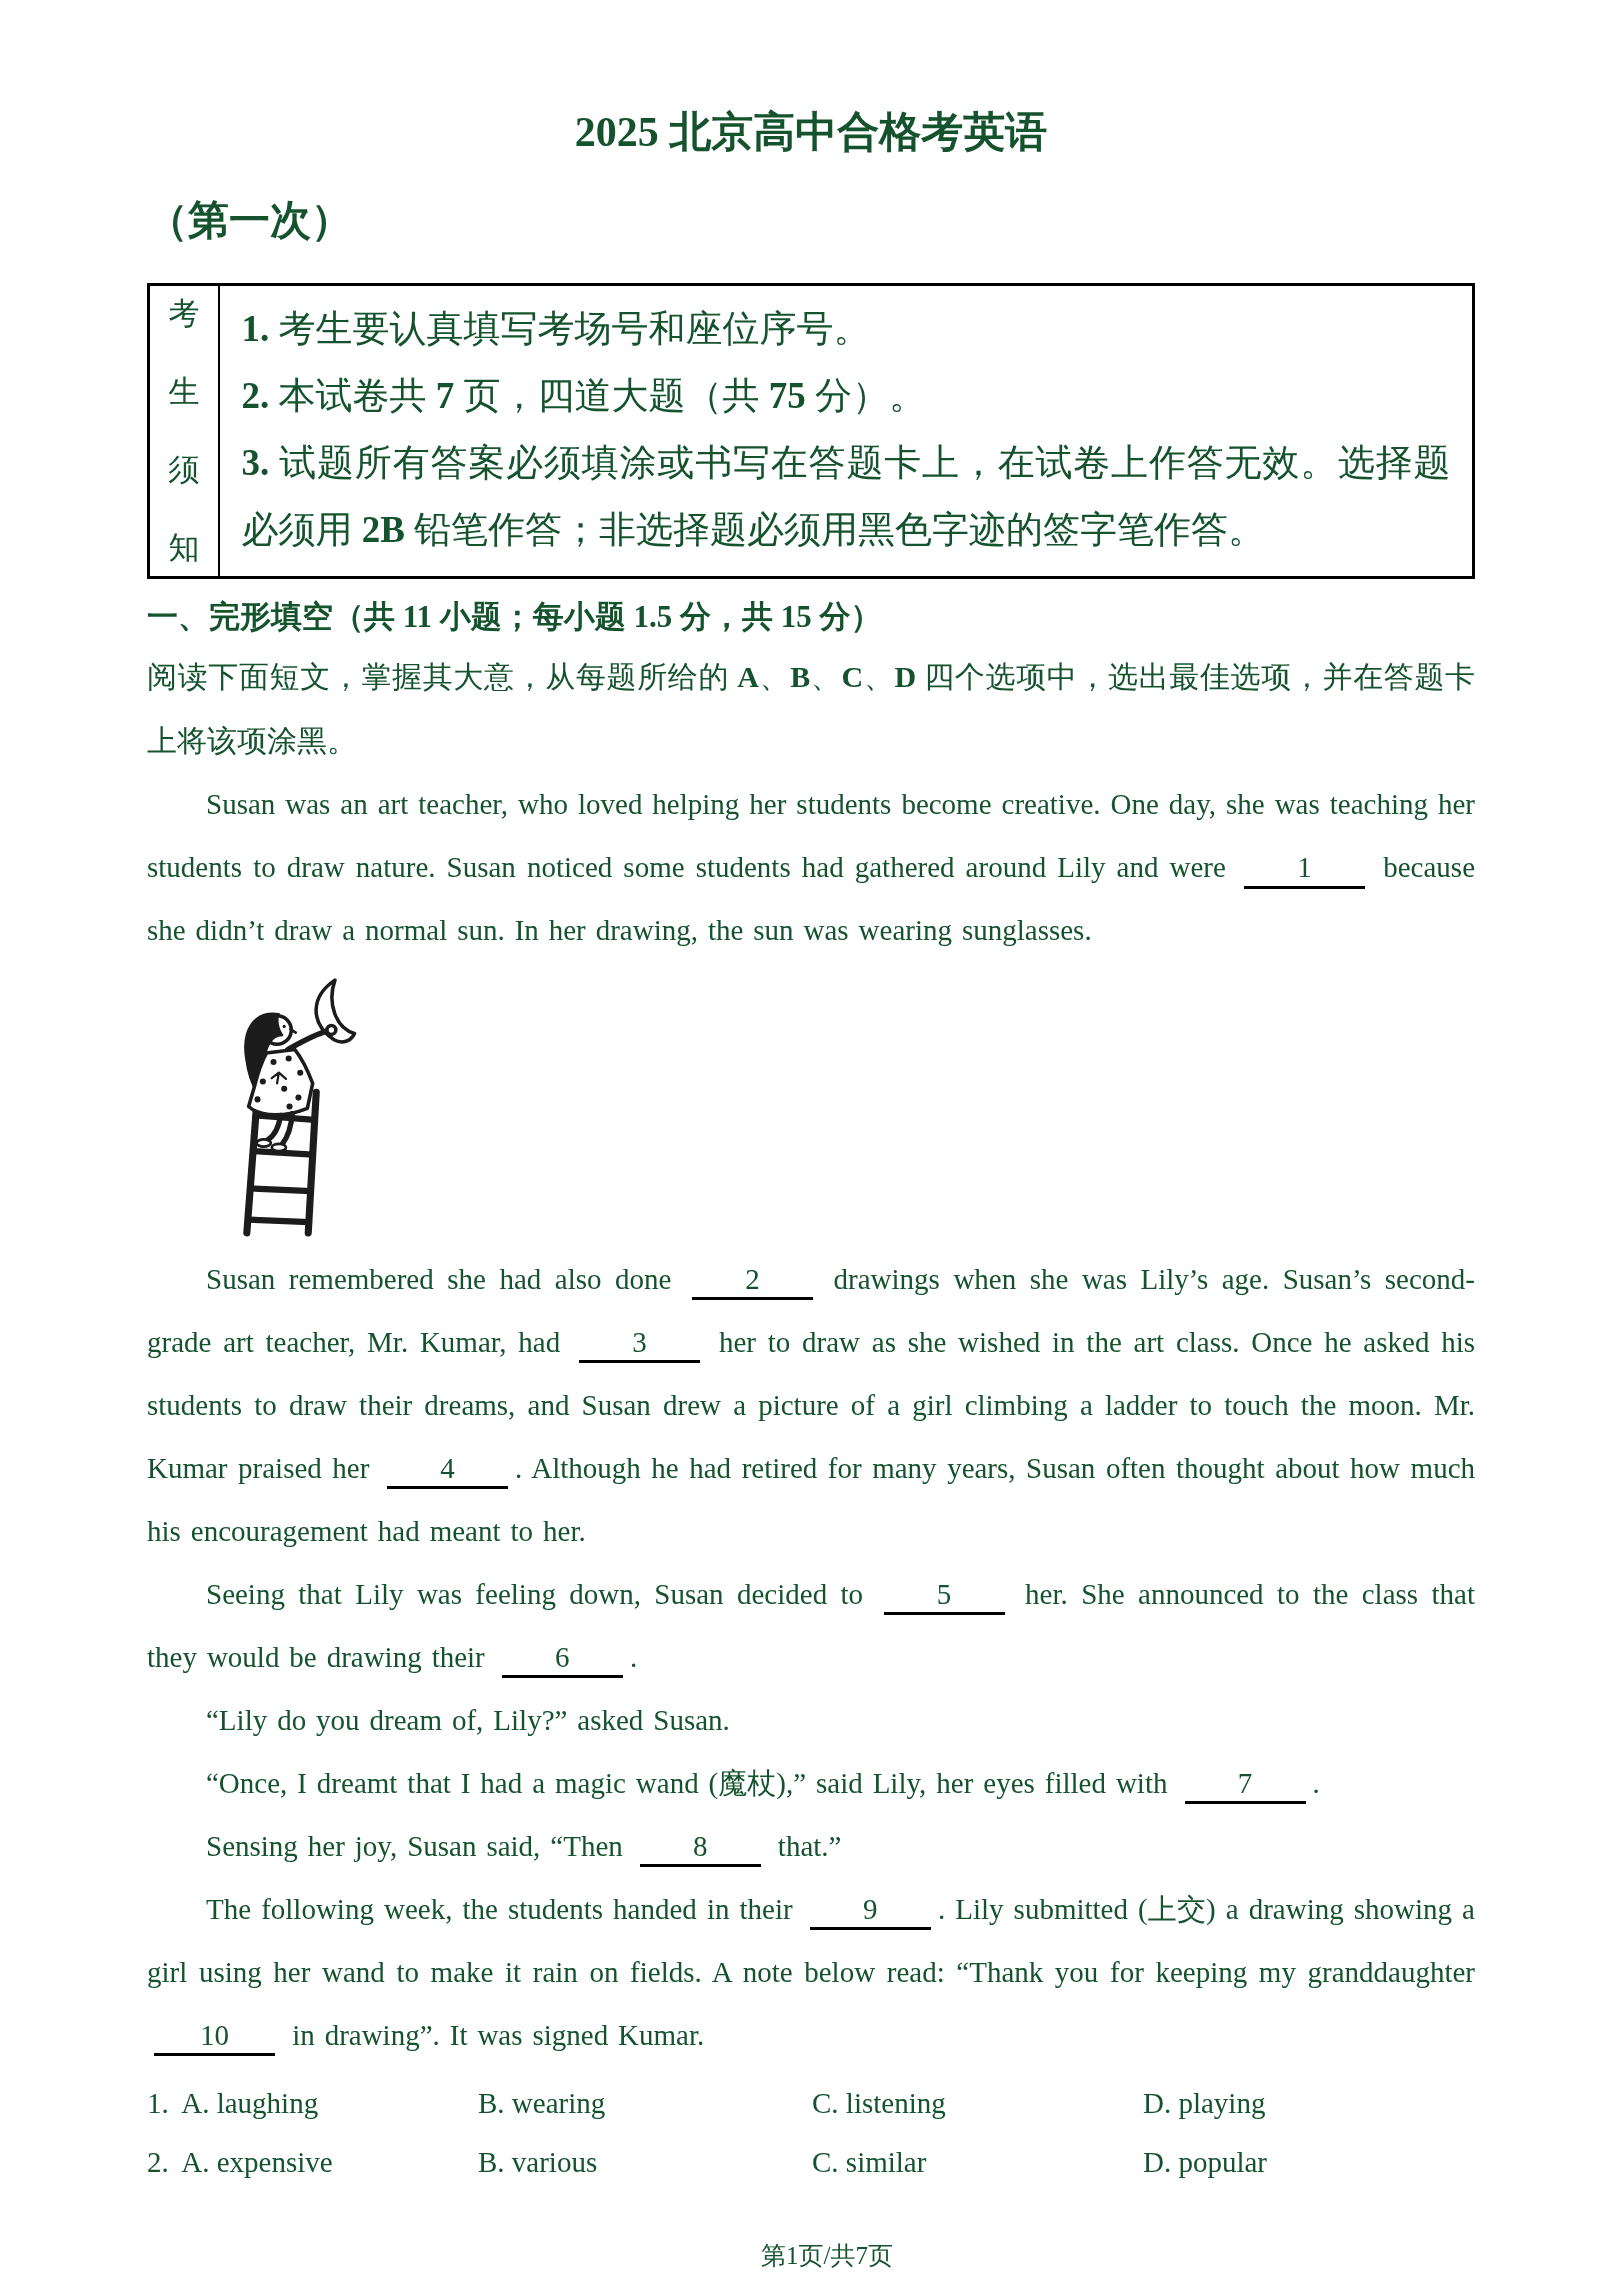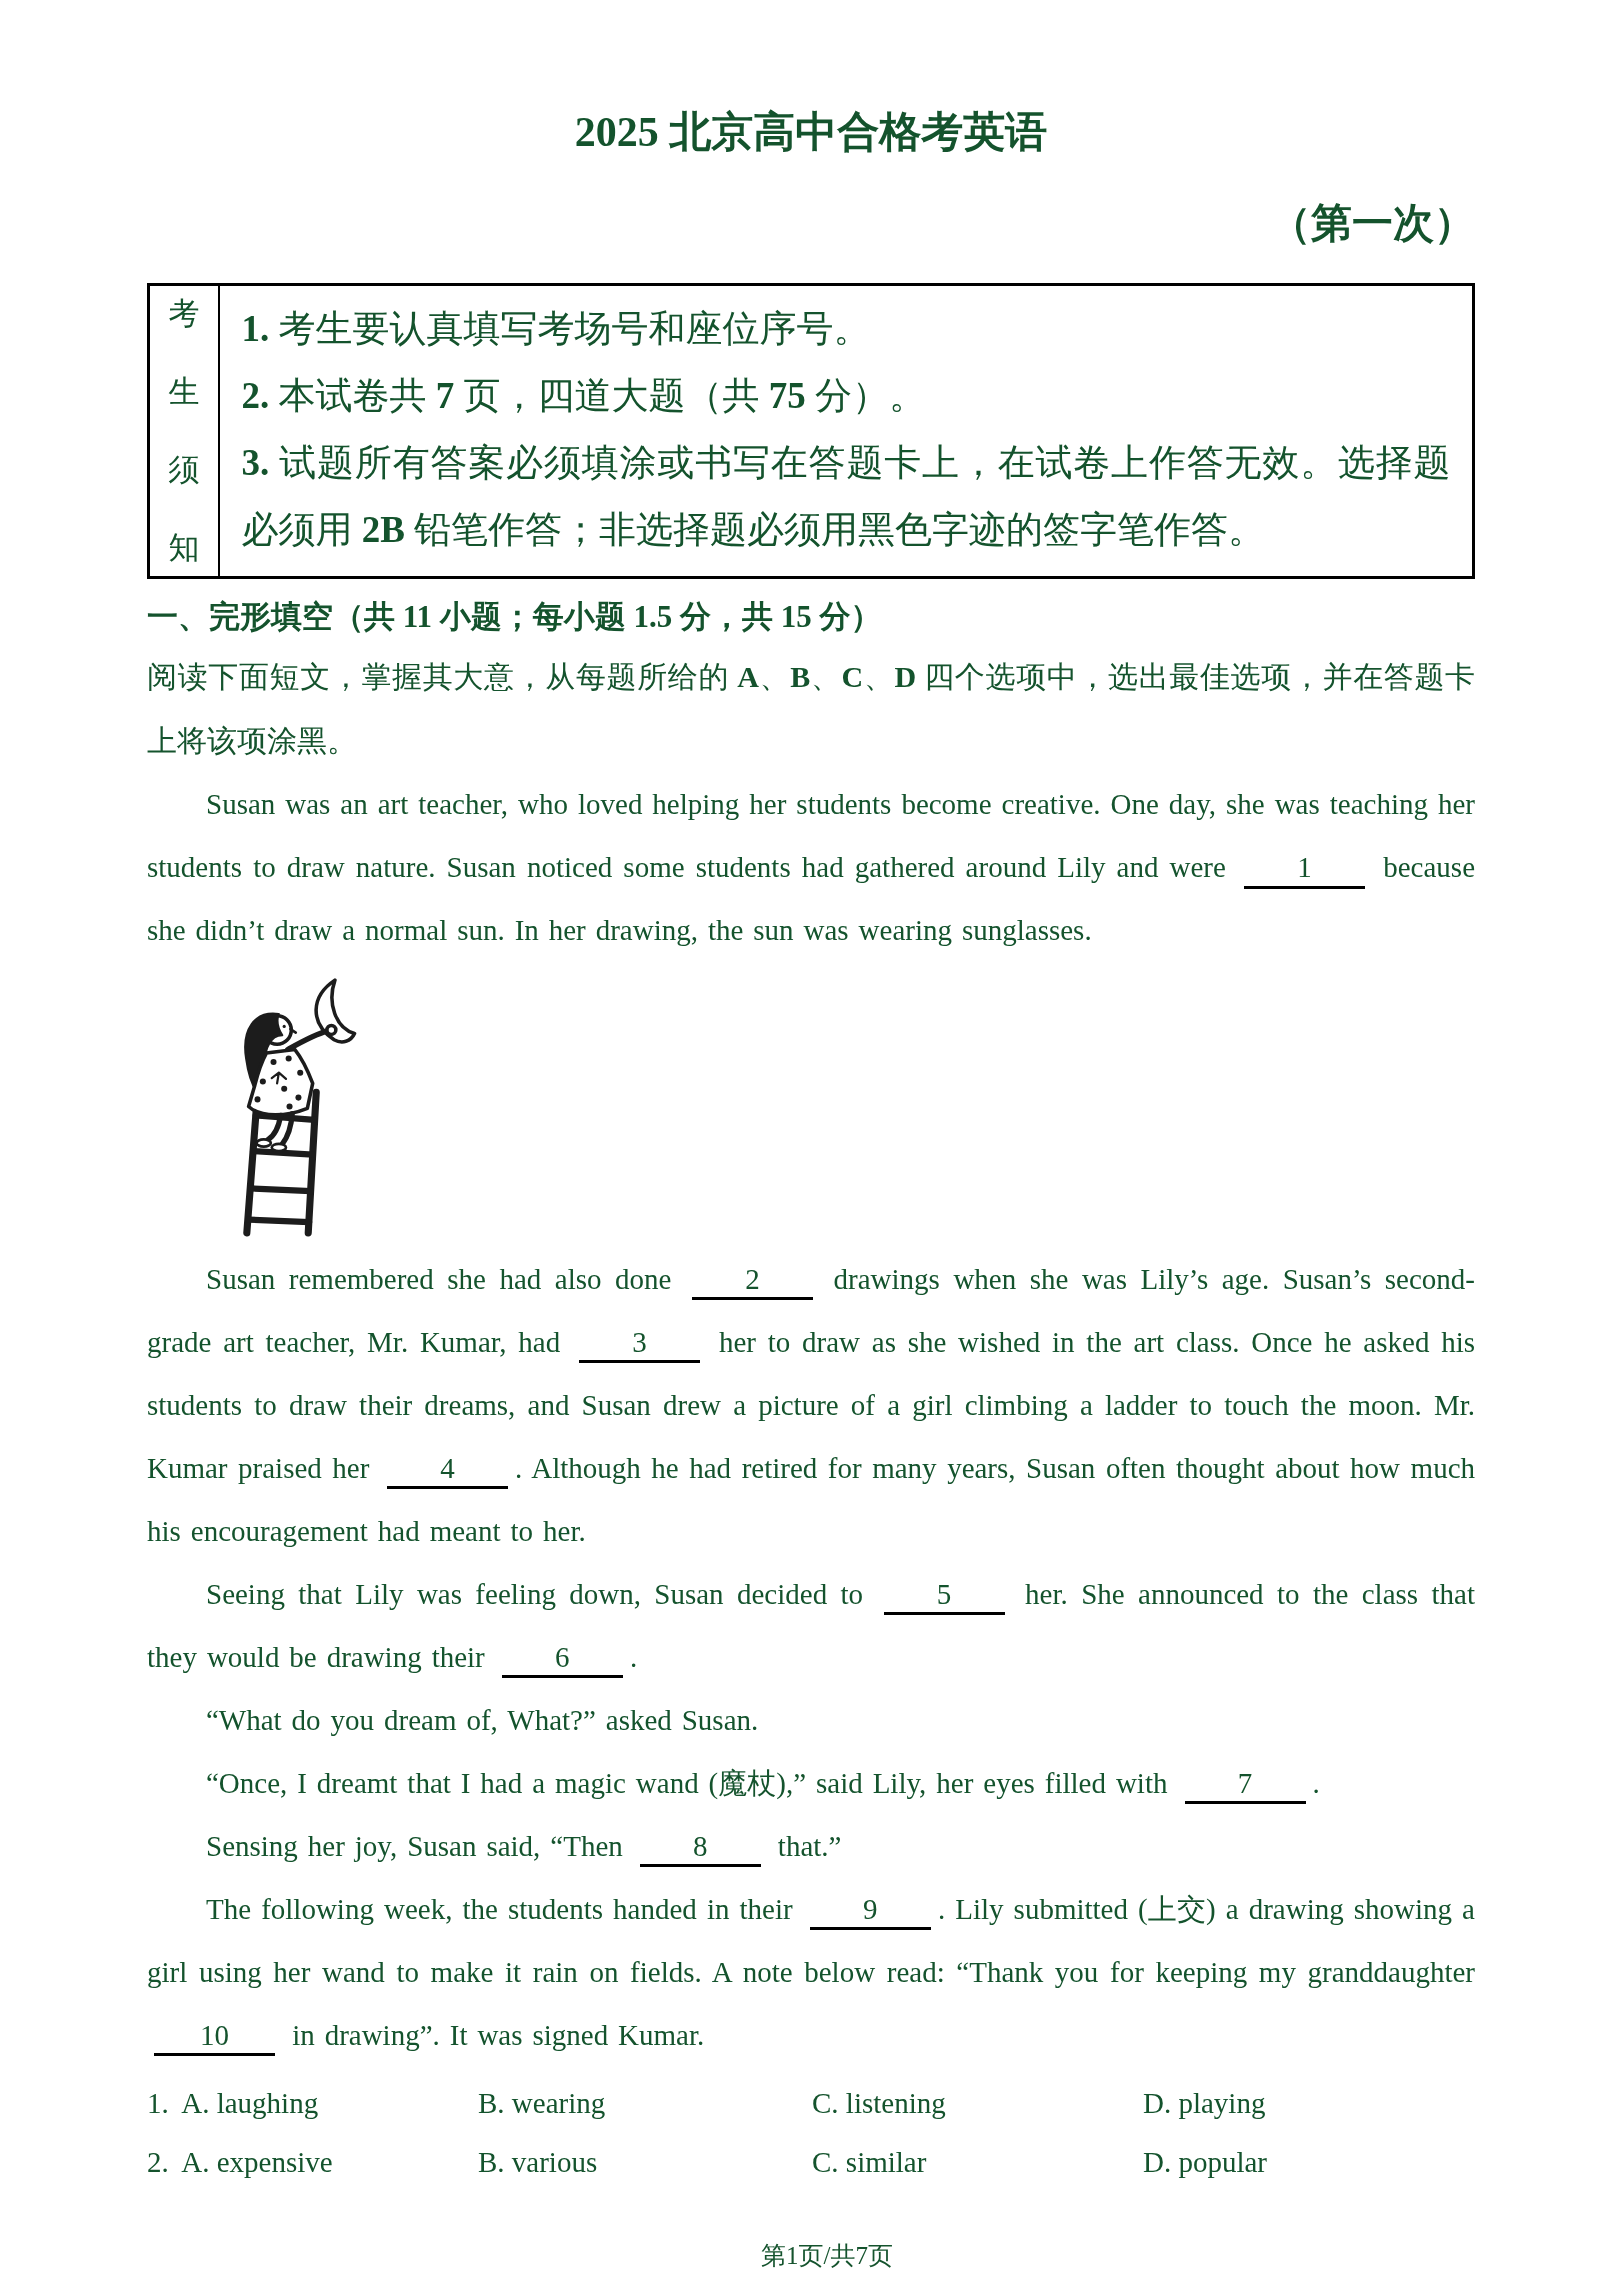--- a/index.html
+++ b/index.html
@@ -3,21 +3,21 @@
 <meta charset="utf-8">
 <style>
   html,body{margin:0;padding:0;background:#9a9a9a;}
   .page{
     width:1622px;height:2293px;margin:0 auto;background:#ffffff;color:#14532d;
     font-family:"Liberation Serif","DejaVu Serif",serif;
     position:relative;box-sizing:border-box;
     padding:103px 147px 0 147px;overflow:hidden;
   }
   .title{text-align:center;font-size:42px;font-weight:bold;line-height:59px;margin:0;}
-  .subtitle{text-align:right;font-size:41px;font-weight:bold;line-height:59px;margin:32px 0 0 0;}
+  .subtitle{text-align:left;font-size:41px;font-weight:bold;line-height:59px;margin:32px 0 0 0;font-family:Liberation Mono, monospace;}
 
   .notice{display:flex;border:3.6px solid #000;margin-top:30px;}
   .notice-side{
     width:68px;border-right:2.7px solid #000;display:flex;flex-direction:column;
     align-items:center;justify-content:center;gap:36px;font-size:31px;padding:7.1px 0;
   }
   .notice-body{flex:1;padding:9px 21.4px 7.1px 21.4px;font-size:37px;line-height:67px;}
   .notice-item{margin:0;text-align:justify;}
 
   .section-heading{font-size:31px;font-weight:bold;line-height:43px;margin:16px 0 0 0;}
@@ -103,21 +103,21 @@
 
       <path d="M88 160 C 86 172, 82 182, 74 187" stroke-width="6"></path>
       <path d="M101 158 C 100 172, 96 184, 90 192" stroke-width="6"></path>
       <ellipse cx="69" cy="191" rx="8" ry="4" fill="#ffffff" stroke-width="3"></ellipse>
       <ellipse cx="86" cy="196" rx="8" ry="4" fill="#ffffff" stroke-width="3"></ellipse>
     </svg>
   </figure>
 
   <p class="para">Susan remembered she had also done <span class="blank">2</span> drawings when she was Lily’s age. Susan’s second-grade art teacher, Mr. Kumar, had <span class="blank">3</span> her to draw as she wished in the art class. Once he asked his students to draw their dreams, and Susan drew a picture of a girl climbing a ladder to touch the moon. Mr. Kumar praised her <span class="blank">4</span>. Although he had retired for many years, Susan often thought about how much his encouragement had meant to her.</p>
   <p class="para">Seeing that Lily was feeling down, Susan decided to <span class="blank">5</span> her. She announced to the class that they would be drawing their <span class="blank">6</span>.</p>
-  <p class="para">“What do you dream of, What?” asked Susan.</p>
+  <p class="para">“Lily do you dream of, Lily?” asked Susan.</p>
   <p class="para">“Once, I dreamt that I had a magic wand (魔杖),” said Lily, her eyes filled with <span class="blank">7</span>.</p>
   <p class="para">Sensing her joy, Susan said, “Then <span class="blank">8</span> that.”</p>
   <p class="para">The following week, the students handed in their <span class="blank">9</span>. Lily submitted (上交) a drawing showing a girl using her wand to make it rain on fields. A note below read: “Thank you for keeping my granddaughter <span class="blank">10</span> in drawing”. It was signed Kumar.</p>
 
   <div class="options">
     <div class="opt-row">
       <span class="opt-first">
         <span>1.</span>
         <span>A. laughing</span>
       </span>

